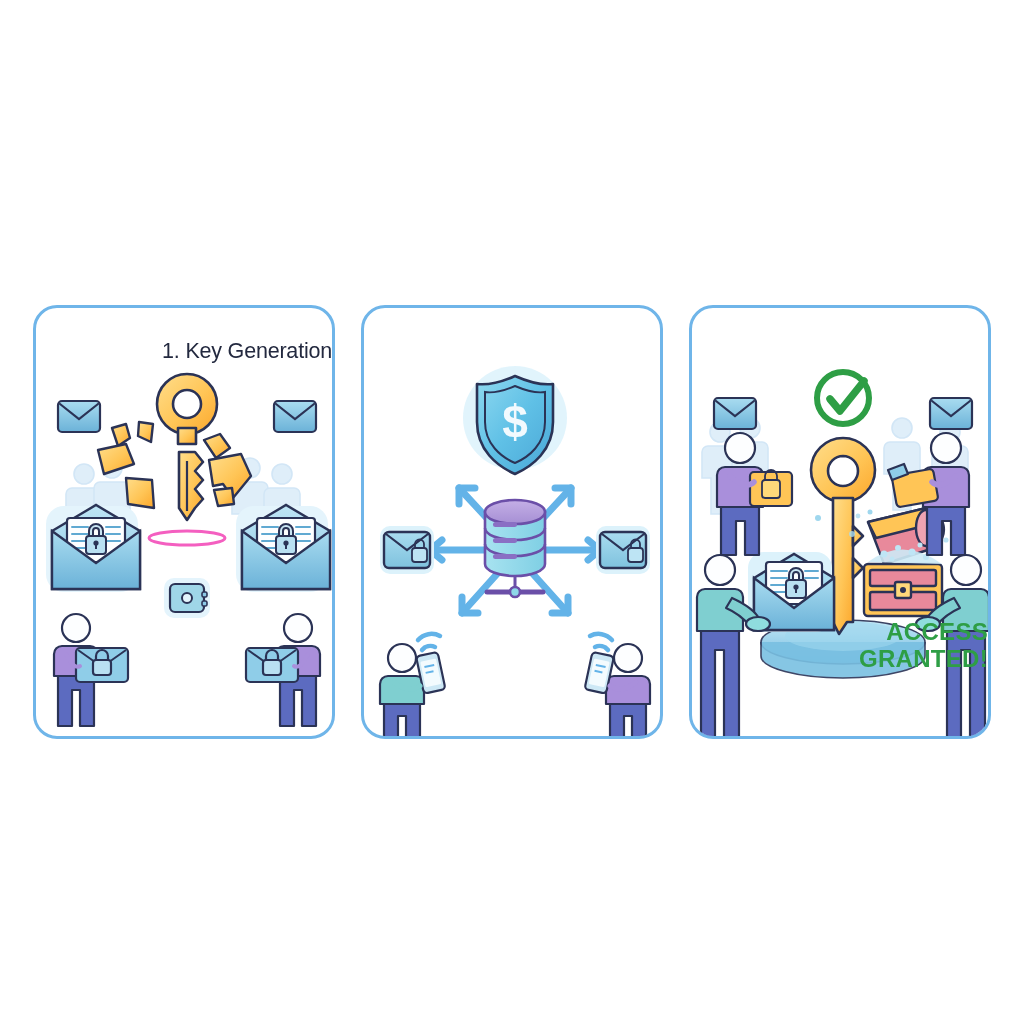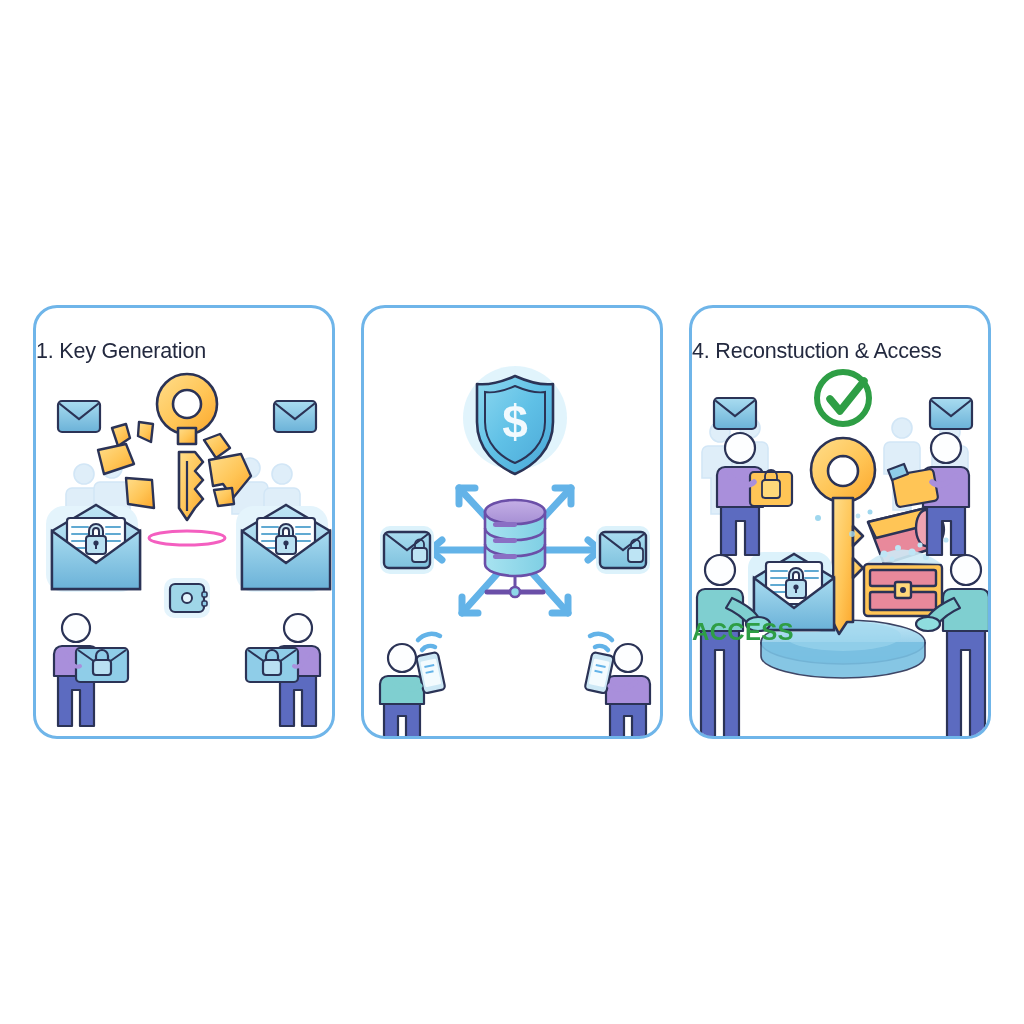--- a/index.html
+++ b/index.html
@@ -21,30 +21,30 @@
     width:302px;height:434px;
     box-sizing:border-box;
     border:3px solid #6FB5E9;
     border-radius:24px;
     background:#ffffff;
     position:relative;
     overflow:hidden;
   }
   .card-title{
     position:absolute;top:31px;left:0;width:100%;
-    text-align:left;
+    text-align:right;
     font-size:21.5px;
     color:#23293f;
     letter-spacing:-0.2px;
     white-space:nowrap;
   }
   .art{position:absolute;left:0;top:58px;width:302px;height:372px;}
   .access-text{
     position:absolute;left:0;top:310px;width:100%;
-    text-align:left;
+    text-align:right;
     color:#2E9E45;
     font-size:24px;
     font-weight:bold;
     line-height:1.14;
     letter-spacing:0.3px;
   }
 </style>
 </head>
 <body>
 
@@ -303,21 +303,20 @@
             <rect x="227" y="294" width="16" height="26" rx="1.5" fill="#F3FBFE" stroke="none"></rect>
             <line x1="230" y1="300" x2="240" y2="300" stroke="#63B3E8" stroke-width="2"></line>
             <line x1="230" y1="306" x2="238" y2="306" stroke="#63B3E8" stroke-width="2"></line>
           </g>
           <path d="M272 316 q-14 12 -26 4" fill="none" stroke="#A98FDB" stroke-width="5" stroke-linecap="round"></path>
         </g>
       </svg>
     </div>
 
     <div class="card">
-      <div class="card-title">4. Reconstuction &amp; Access</div>
       <svg class="art" viewBox="0 0 302 372">
         <defs>
           <linearGradient id="gold3" x1="0" y1="0" x2="1" y2="1">
             <stop offset="0%" stop-color="#FFDE8C"></stop>
               <stop offset="55%" stop-color="#FFC556"></stop>
               <stop offset="100%" stop-color="#FBA62B"></stop>
           </linearGradient>
           <linearGradient id="env3" x1="0" y1="0" x2="0" y2="1">
             <stop offset="0%" stop-color="#A9DCF0"></stop>
               <stop offset="100%" stop-color="#6BB2D8"></stop>
@@ -456,17 +455,18 @@
           <circle cx="274" cy="204" r="15" fill="#FDFEFF"></circle>
           <path d="M259 223 h30 a8 8 0 0 1 8 8 v34 h-46 v-34 a8 8 0 0 1 8 -8z" fill="#7FCFD0"></path>
           <path d="M255 265 h38 v107 h-15 v-88 h-9 v88 h-14z" fill="#5C6BC0"></path>
           <path d="M262 232 q-22 10 -28 22 l10 6 q10 -12 24 -18z" fill="#7FCFD0"></path>
           <ellipse cx="236" cy="258" rx="12" ry="7" fill="#8FDDDE"></ellipse>
         </g>
       </svg>
 
       <div class="access-text">
         <div>ACCESS</div>
+        <div>GRANTED!</div>
       </div>
     </div>
 
   </div>
 </div>
 
 </body></html>

